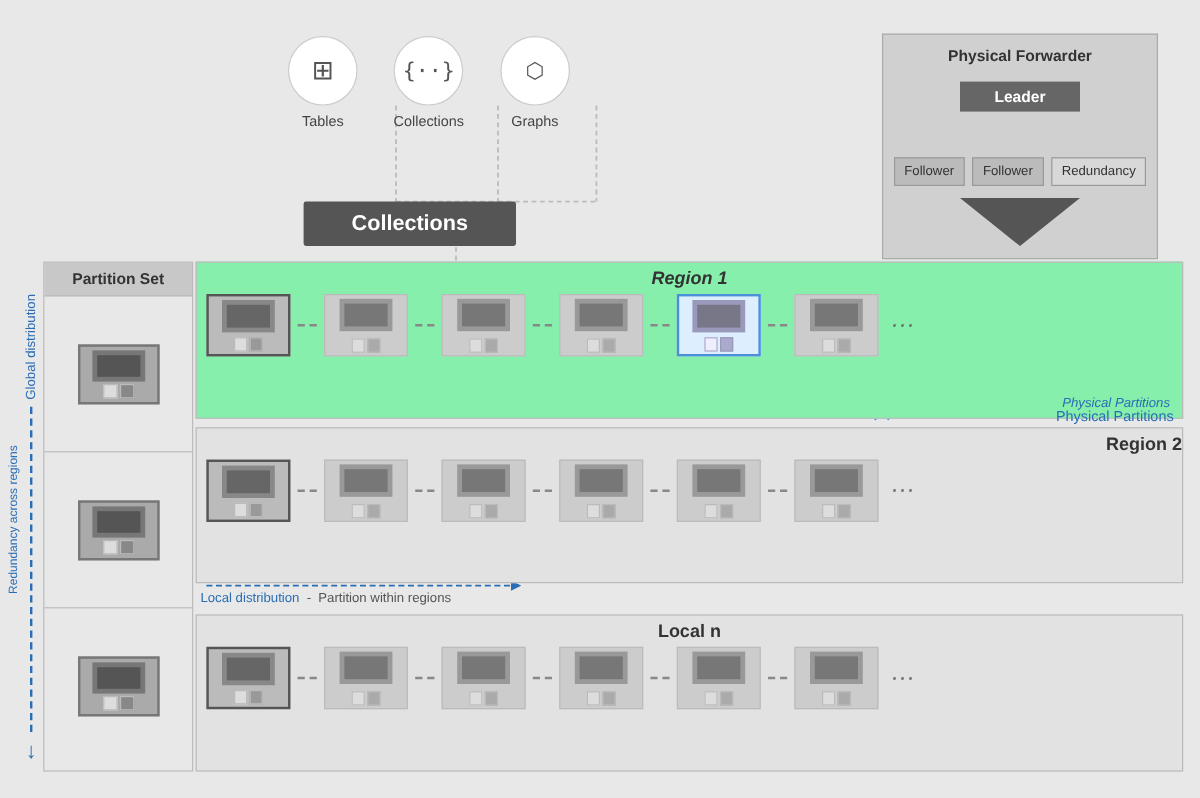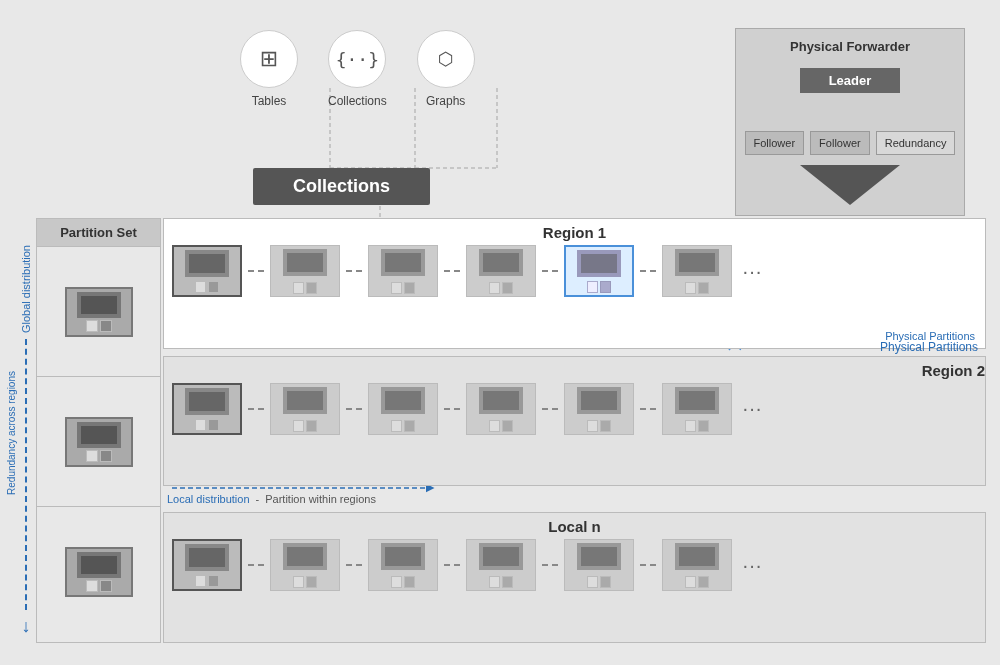--- a/index.html
+++ b/index.html
@@ -257,21 +257,21 @@
             <div style="width:12px; height:12px; background:#ddd; border:1px solid #bbb;"></div>
             <div style="width:12px; height:12px; background:#888; border:1px solid #bbb;"></div>
           </div>
         </div>
       </div>
     </div>
   </div>
 
   <div style="position:absolute; top:218px; left:163px; right:14px; bottom:22px; display:flex; flex-direction:column; gap:7px;">
 
-    <div style="flex:1; border:1.5px solid #bbb; background:#ffffff; position:relative;">
+    <div style="flex:1; border:1.5px solid #bbb; background:#86efac; position:relative;font-style:italic;">
       <div style="text-align:center; font-size:15px; font-weight:700; color:#333; padding:5px 0 2px;">Region 1</div>
       <div style="display:flex; align-items:center; padding:2px 8px 6px; gap:6px; flex-wrap:nowrap;">
 
         <div style="width:70px; height:52px; background:#bbb; border:2px solid #555; position:relative; flex-shrink:0;">
           <div style="width:44px; height:27px; background:#888; position:absolute; top:3px; left:50%; transform:translateX(-50%);">
             <div style="width:36px; height:19px; background:#666; position:absolute; top:4px; left:4px;"></div>
           </div>
           <div style="display:flex; gap:2px; position:absolute; bottom:2px; left:50%; transform:translateX(-50%);">
             <div style="width:11px; height:12px; background:#ddd; border:1px solid #bbb;"></div>
             <div style="width:11px; height:12px; background:#999; border:1px solid #bbb;"></div>

